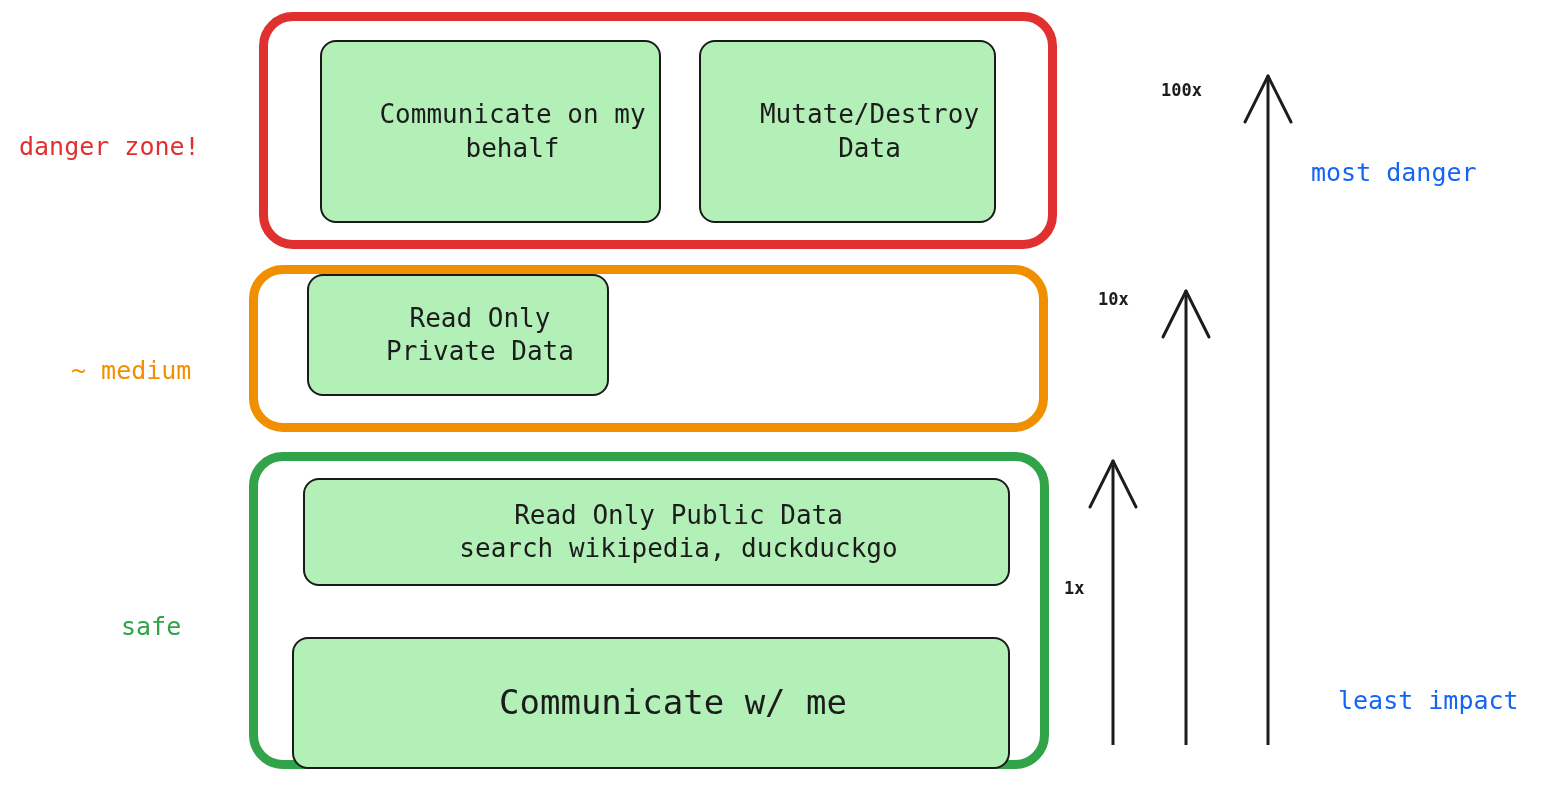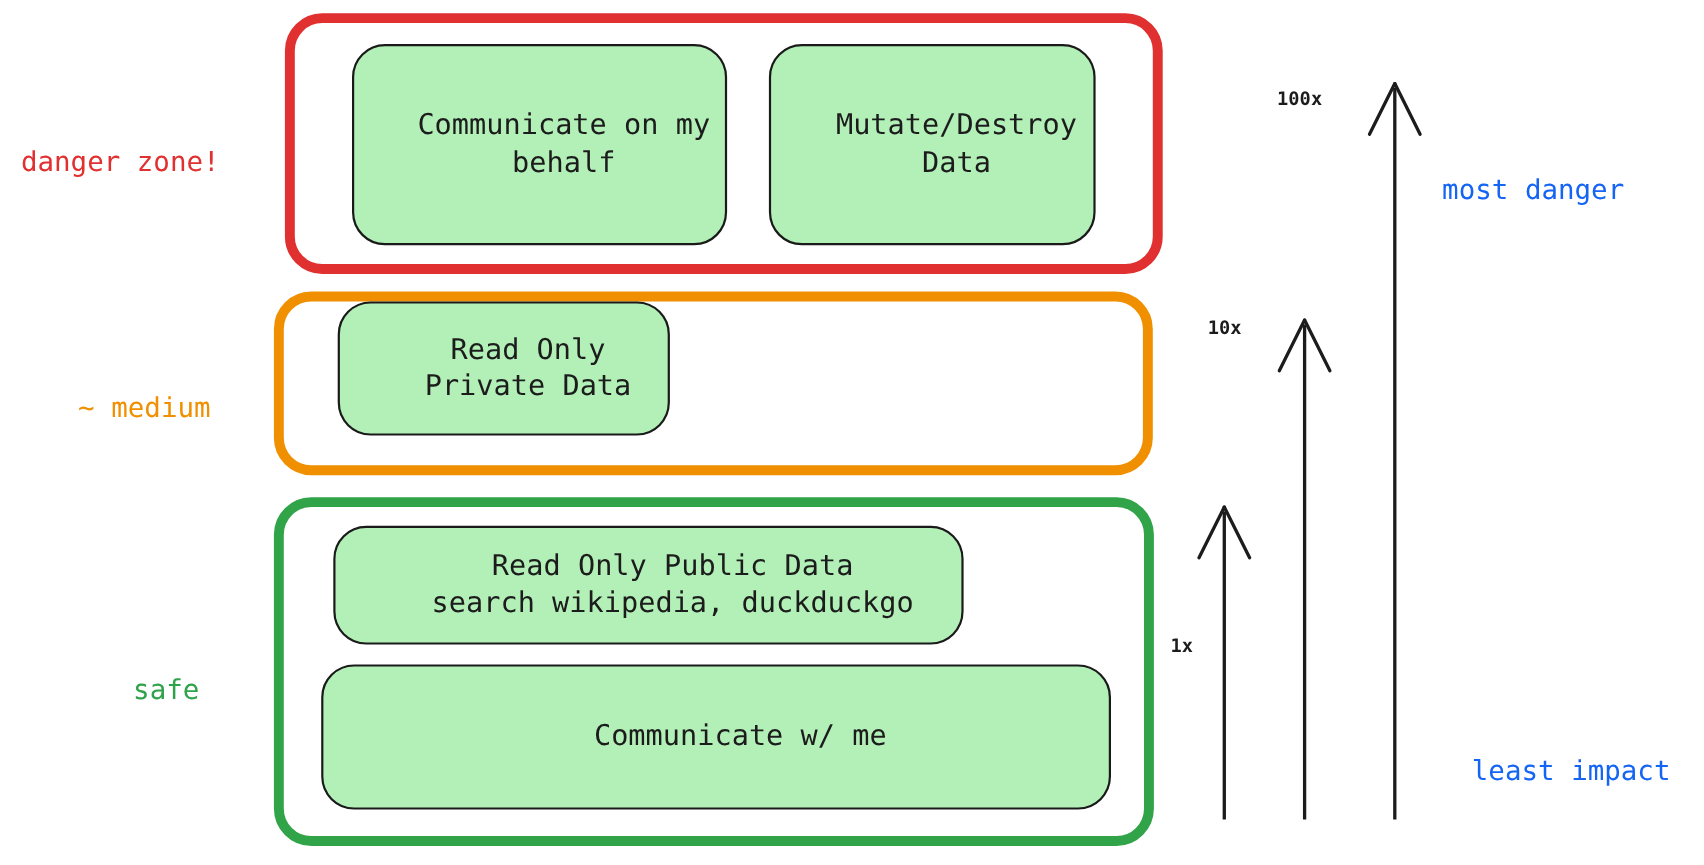--- a/index.html
+++ b/index.html
@@ -41,38 +41,38 @@
     border: 9px solid #31a349;
     border-radius: 34px;
   }
 
   
   .cap {
     position: absolute;
     box-sizing: border-box;
     background: #b3f0b8;
     border: 2px solid #1a1a1a;
-    border-radius: 30px;
+    border-radius: 16px;
     display: flex;
     align-items: center;
     justify-content: center;
     text-align: center;
     color: #1c1c1c;
     line-height: 1.28;
     white-space: pre-line;
     font-family: "DejaVu Sans Mono", "Liberation Mono", monospace;
     padding-left: 44px;
   }
 
   .cap.c-comm-behalf  { left: 320px; top: 40px;  width: 341px; height: 183px; font-size: 26px; }
   .cap.c-mutate       { left: 699px; top: 40px;  width: 297px; height: 183px; font-size: 26px; }
   .cap.c-read-private { left: 292px; top: 274px; width: 302px; height: 122px; font-size: 26px; margin-left: 15px; }
   .cap.c-comm-strict  { left: 688px; top: 289px; width: 302px; height: 122px; font-size: 26px; }
-  .cap.c-read-public  { left: 303px; top: 478px; width: 573px; height: 108px; font-size: 26px; }
-  .cap.c-comm-me      { left: 292px; top: 604px; width: 718px; height: 132px; font-size: 26px; }
+  .cap.c-read-public  { left: 303px; top: 478px; width: 707px; height: 108px; font-size: 26px; }
+  .cap.c-comm-me      { left: 292px; top: 637px; width: 718px; height: 132px; font-size: 34px; }
 
   
   .risk-label {
     position: absolute;
     font-family: "DejaVu Sans Mono", "Liberation Mono", monospace;
     font-size: 25px;
     white-space: nowrap;
     margin-top: 20px;
   }
   .risk-label.danger { left: 19px;  top: 112px; color: #e03030; }

